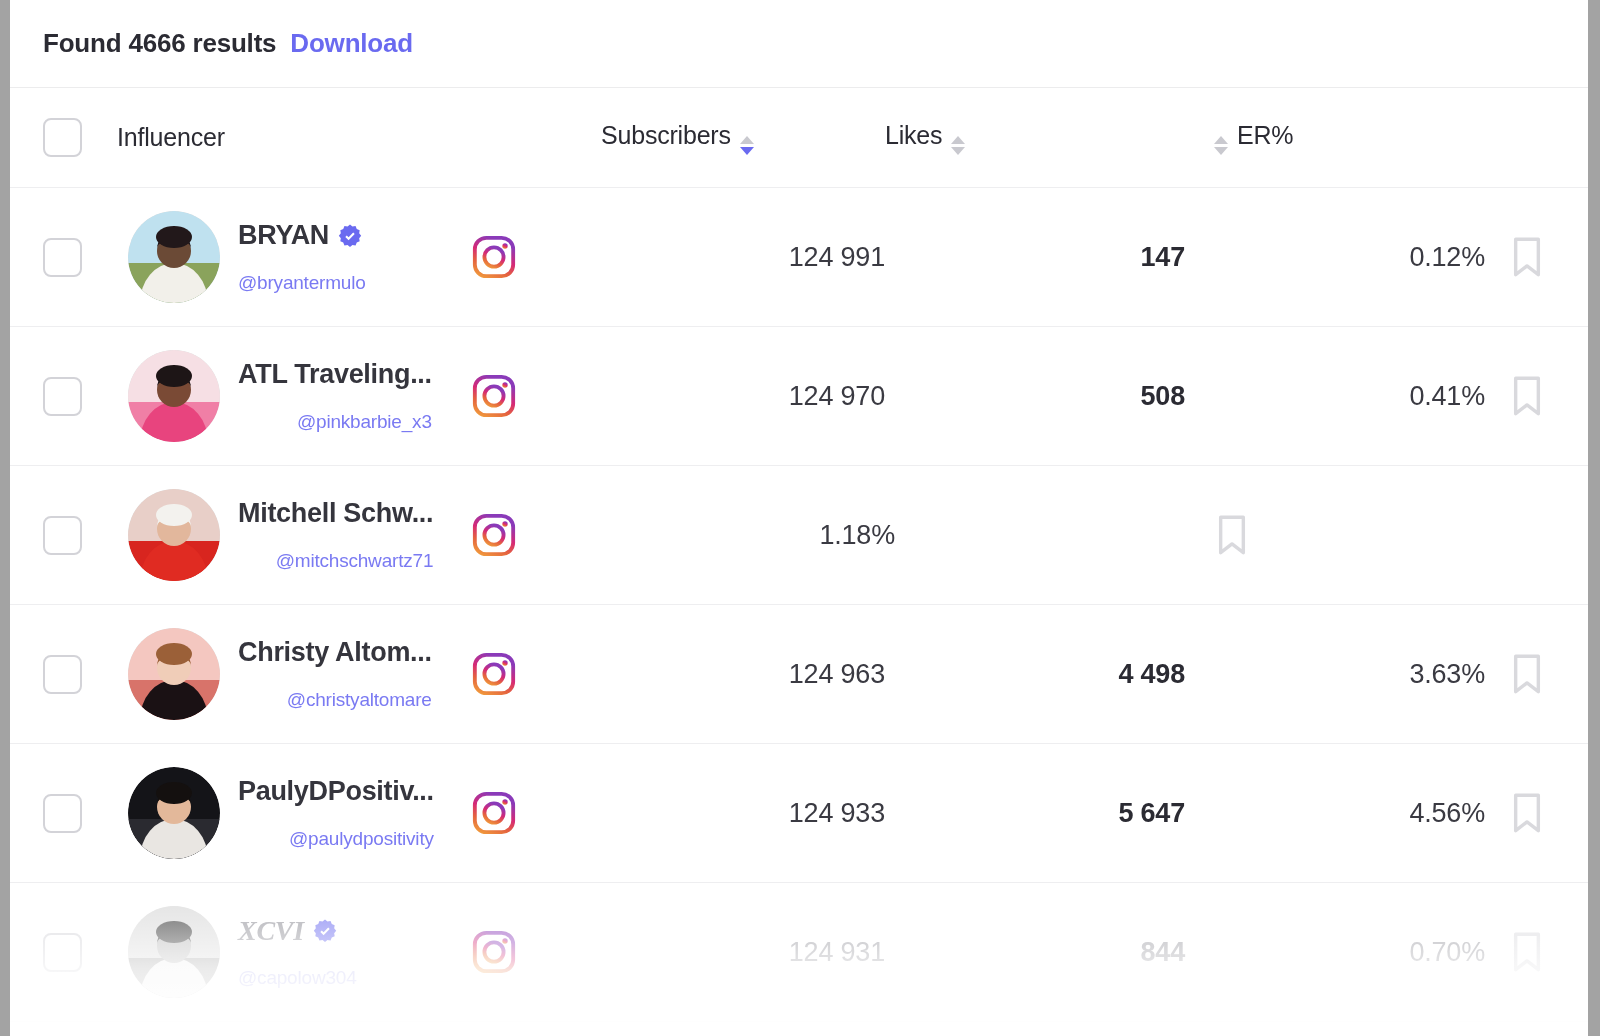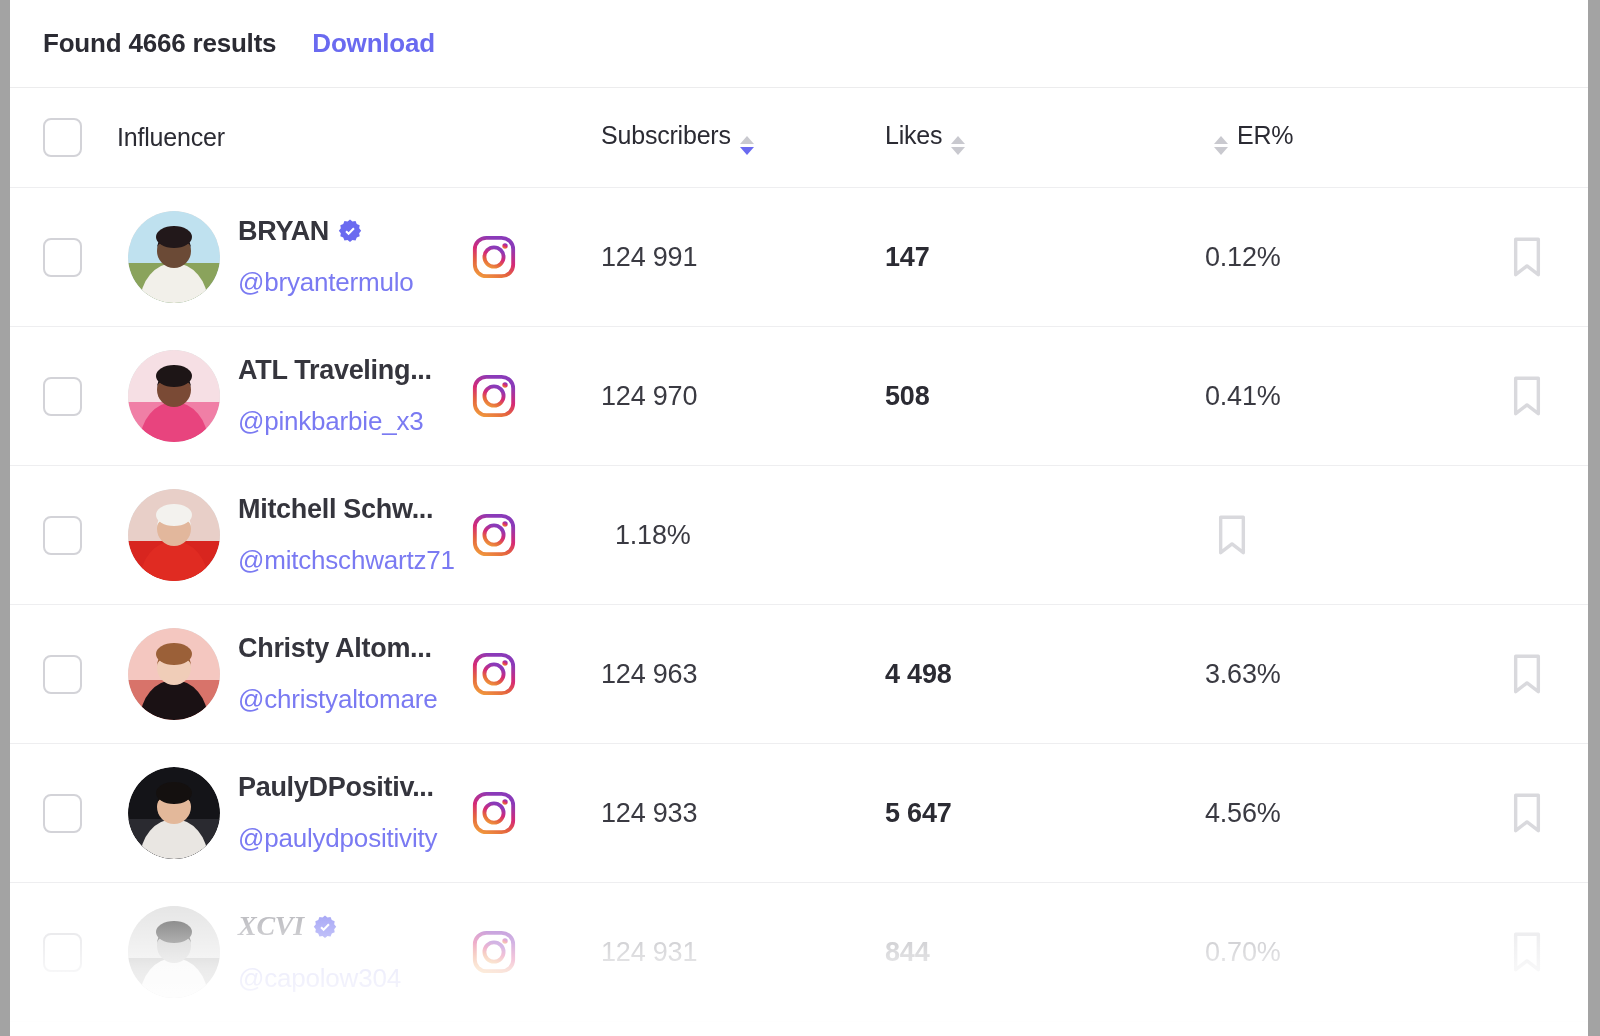--- a/index.html
+++ b/index.html
@@ -46,37 +46,37 @@
   .results-text {
     font-size: 26px;
     font-weight: 700;
     color: #2b2b33;
     letter-spacing: -0.2px;
   }
   .download-link {
     font-size: 26px;
     font-weight: 700;
     color: #6a6af0;
-    margin-left: 36px;
+    margin-left: 14px;
     cursor: pointer;
     letter-spacing: -0.2px;
   }
 
   
   .table { width: 100%; }
 
   .row {
     display: flex;
     align-items: center;
     border-bottom: 1px solid #eeeef0;
     background: #fff;
     position: relative;
   }
   .header-row { height: 100px; }
-  .data-row   { height: 139px; }
+  .data-row   { height: 139px; text-align: right; }
 
   
   .col-check { width: 105px; display: flex; justify-content: center; align-items: center; flex: none; }
   .col-influencer { width: 350px; display: flex; align-items: center; flex: none; }
   .col-social { width: 130px; display: flex; align-items: center; justify-content: flex-start; flex: none; padding-left: 6px; }
   .col-subs { width: 290px; flex: none; padding-left: 6px; }
   .col-likes { width: 300px; flex: none; padding-left: 0px; }
   .col-er  { width: 300px; flex: none; padding-left: 20px; }
   .col-bookmark { flex: 1 1 auto; display: flex; justify-content: center; align-items: center; padding-right: 20px; }
 
@@ -156,21 +156,21 @@
     font-size: 28px;
   }
   .verified {
     display: inline-block;
     width: 24px;
     height: 24px;
     margin-left: 9px;
     flex: none;
   }
   .inf-handle {
-    font-size: 26px;
+    font-size: 19px;
     color: #7a7af2;
     margin-top: 20px;
     white-space: nowrap;
     cursor: pointer;
     letter-spacing: -0.2px;
   }
 
   
   .ig-icon { width: 46px; height: 46px; display: block; }
 

